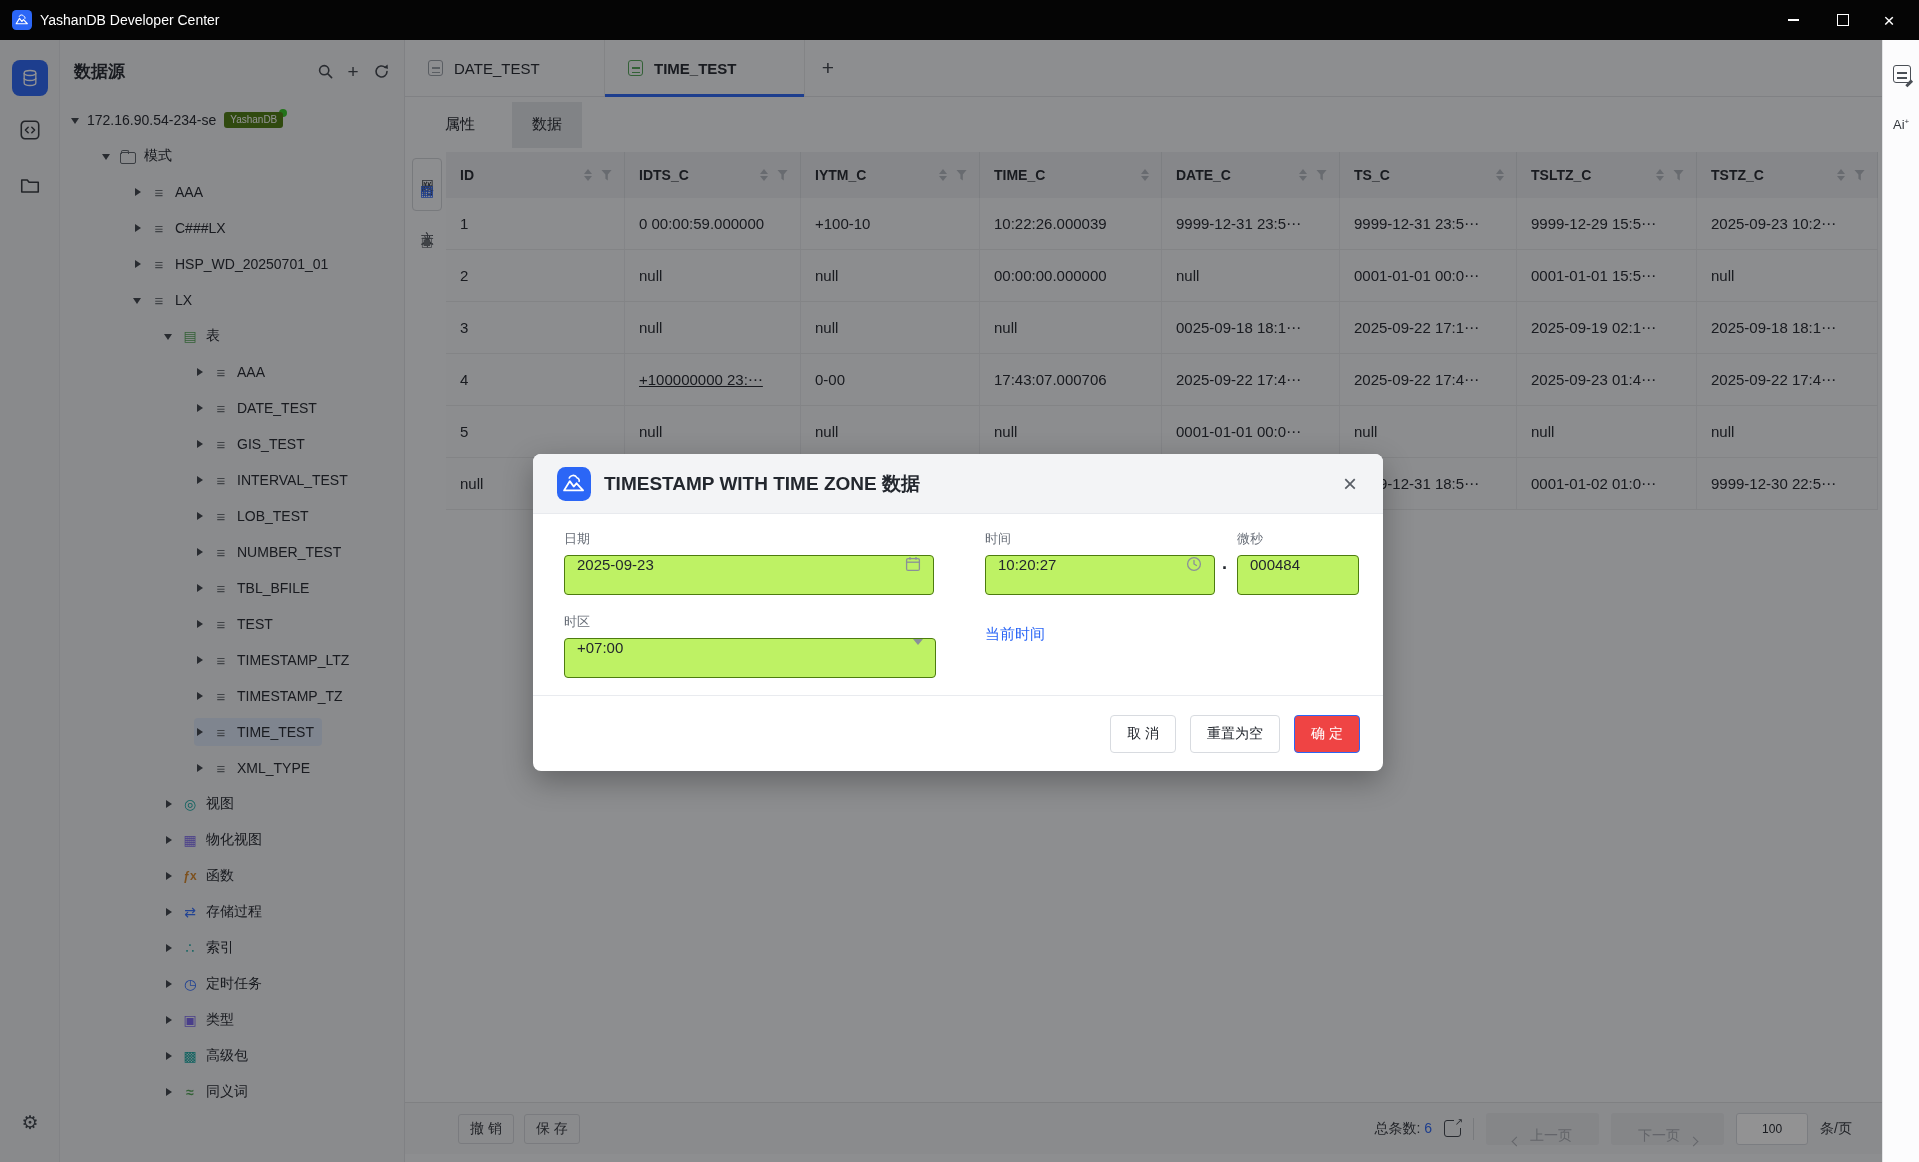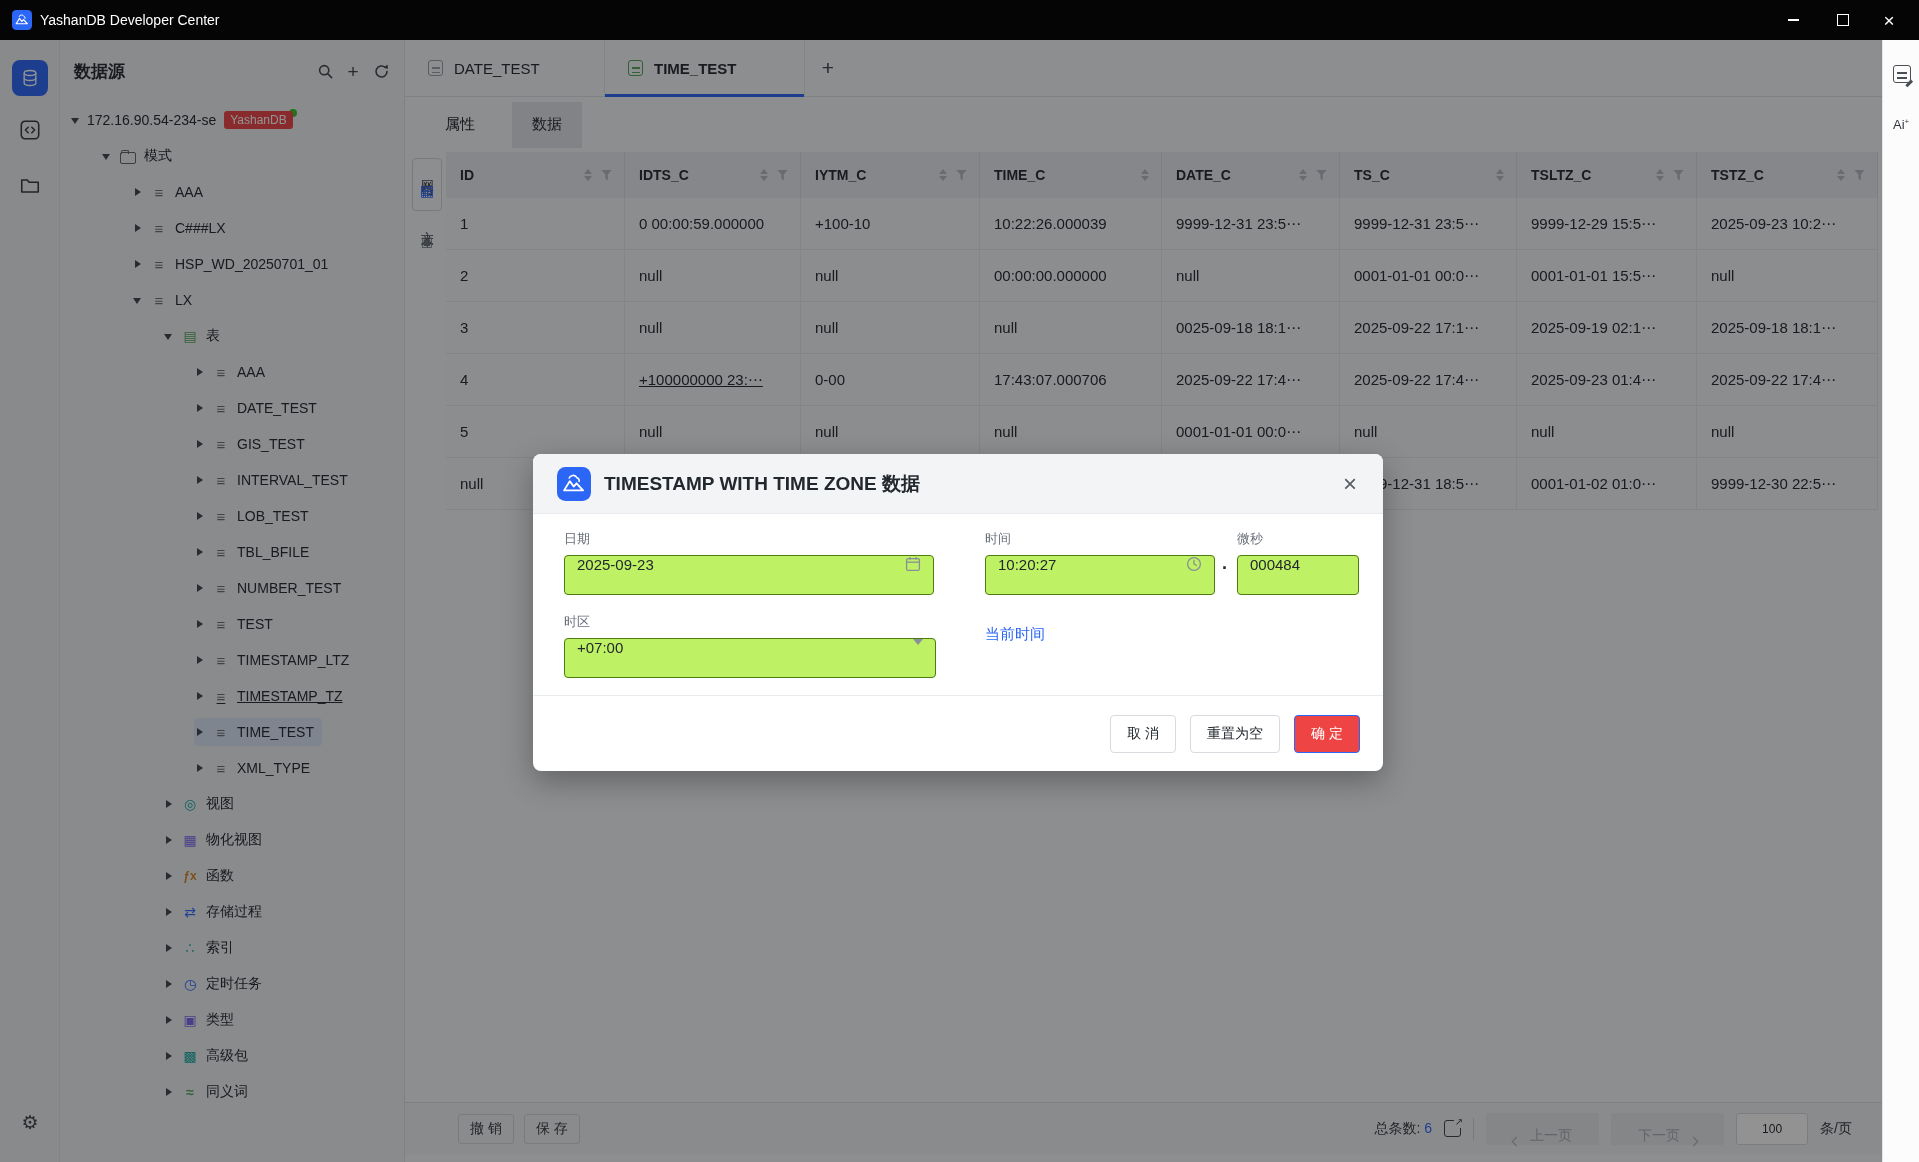--- a/index.html
+++ b/index.html
@@ -47,21 +47,21 @@
   .i-view-icon::before { content:"\25CE"; color:#14a9a3; }
   .i-mview-icon::before { content:"\25A6"; color:#7b67ee; }
   .i-function-icon::before { content:"\0192x"; color:#d8882a; font-size:12px; font-weight:700; }
   .i-procedure-icon::before { content:"\21C4"; color:#3370ff; }
   .i-index-icon::before { content:"\2234"; color:#14a9a3; }
   .i-sequence-icon::before { content:"\2261"; color:#14a9a3; }
   .i-job-icon::before { content:"\25F7"; color:#3370ff; }
   .i-type-icon::before { content:"\25A3"; color:#7b67ee; }
   .i-package-icon::before { content:"\25A9"; color:#14a9a3; }
   .i-synonym-icon::before { content:"\2248"; color:#53a657; font-weight:700; }
-  .badge { margin-left:8px; background:#ef4444; color:#fff; font-size:12px; padding:2px 6px 2.5px; border-radius:3px; position:relative; }
+  .badge { margin-left:8px; background:#4d7c0f; color:#fff; font-size:10px; padding:2px 6px 2.5px; border-radius:3px; position:relative; }
   .bdot { width:8px; height:8px; background:#34c724; border-radius:50%; margin:-14px 0 0 -4px; flex:none; }
 
   
   .main { position:absolute; top:40px; left:405px; width:1477px; bottom:0; background:#f6f7f9; z-index:1; }
   .tabbar { position:absolute; top:0; left:0; right:0; height:57px; display:flex; align-items:stretch; border-bottom:1px solid #dfe1e4; background:#f6f7f9; }
   .tab { width:200px; display:flex; align-items:center; padding-left:23px; gap:11px; position:relative; font-size:15px; color:#23272e; border-right:1px solid #e3e5e8; }
   .tab.active { font-weight:700; }
   .tab.active::after { content:""; position:absolute; left:0; right:0; bottom:-1px; height:3px; background:#2b66f6; }
   .doc-ic { width:15px; height:16px; border:1.5px solid #9aa0a8; border-radius:3px; background:repeating-linear-gradient(#0000 0 3.5px, #9aa0a8 3.5px 5px) content-box; padding:2.5px; flex:none; }
   .doc-ic.green { border-color:#53a657; background:repeating-linear-gradient(#0000 0 3.5px, #53a657 3.5px 5px) content-box; }
@@ -283,45 +283,45 @@
           <span class="tinner">
             <span class="arr right"></span>
             <span class="tico i-table-icon"></span>
             <span class="tlabel">LOB_TEST</span>
           </span>
         </div>
         <div class="trow" style="padding-left: 134px;">
           <span class="tinner">
             <span class="arr right"></span>
             <span class="tico i-table-icon"></span>
+            <span class="tlabel">NUMBER_TEST</span>
+          </span>
+        </div>
+        <div class="trow" style="padding-left: 134px;">
+          <span class="tinner">
+            <span class="arr right"></span>
+            <span class="tico i-table-icon"></span>
             <span class="tlabel">TBL_BFILE</span>
           </span>
         </div>
         <div class="trow" style="padding-left: 134px;">
           <span class="tinner">
             <span class="arr right"></span>
             <span class="tico i-table-icon"></span>
-            <span class="tlabel">NUMBER_TEST</span>
-          </span>
-        </div>
-        <div class="trow" style="padding-left: 134px;">
-          <span class="tinner">
-            <span class="arr right"></span>
-            <span class="tico i-table-icon"></span>
             <span class="tlabel">TEST</span>
           </span>
         </div>
         <div class="trow" style="padding-left: 134px;">
           <span class="tinner">
             <span class="arr right"></span>
             <span class="tico i-table-icon"></span>
             <span class="tlabel">TIMESTAMP_LTZ</span>
           </span>
         </div>
-        <div class="trow" style="padding-left: 134px; text-decoration: underline;">
+        <div class="trow" style="padding-left: 134px;">
           <span class="tinner">
             <span class="arr right"></span>
             <span class="tico i-table-icon"></span>
             <span class="tlabel">TIMESTAMP_TZ</span>
           </span>
         </div>
         <div class="trow" style="padding-left: 134px;">
           <span class="tinner sel">
             <span class="arr right"></span>
             <span class="tico i-table-icon"></span>

